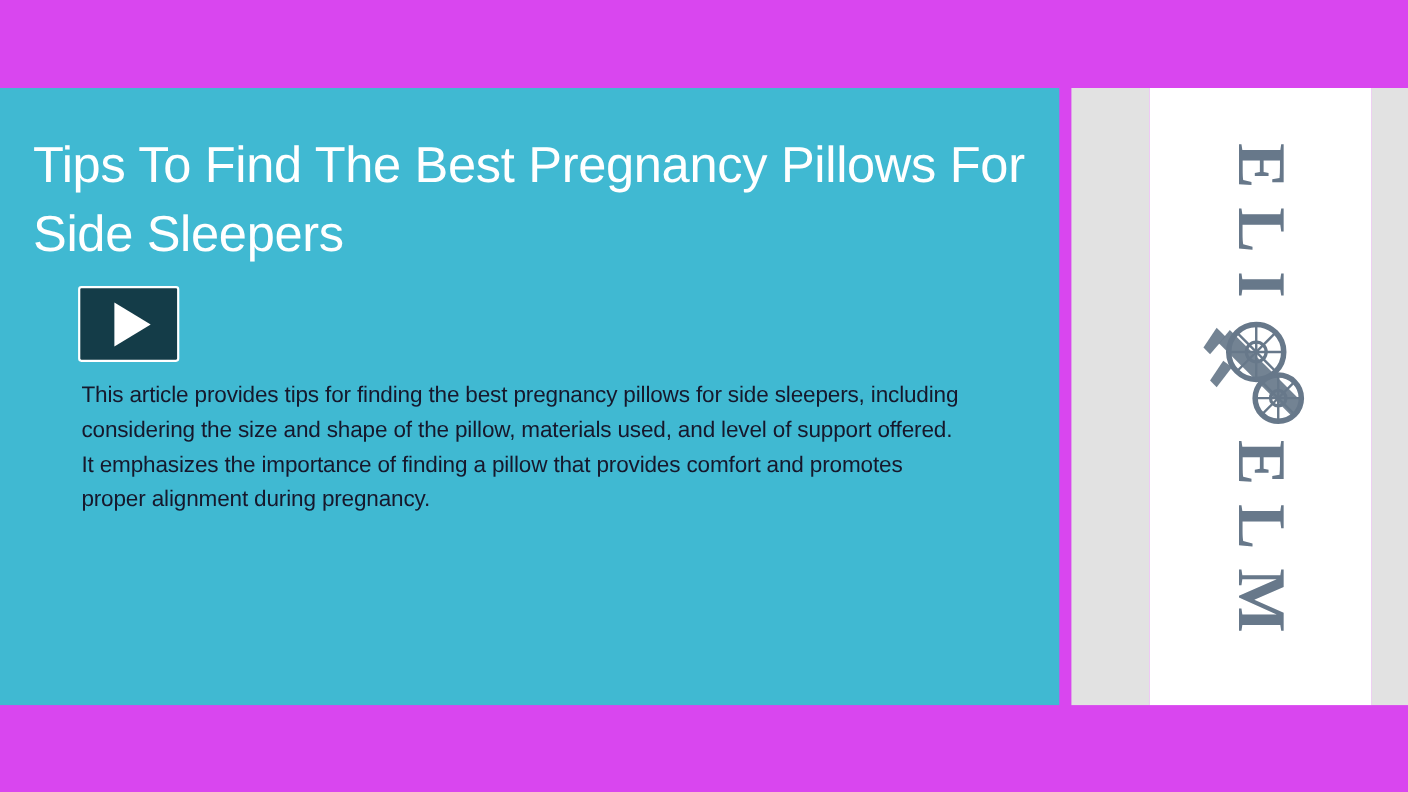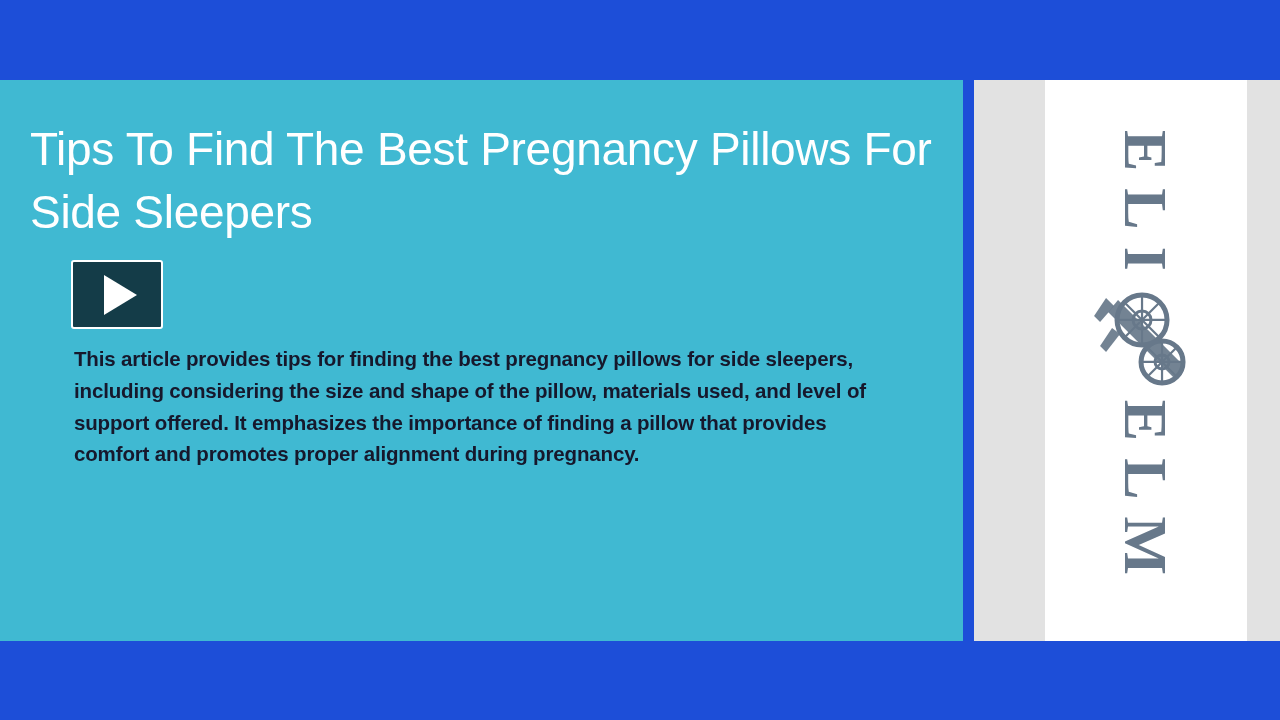--- a/index.html
+++ b/index.html
@@ -12,21 +12,21 @@
     width: 1280px;
     height: 720px;
     position: relative;
     overflow: hidden;
     font-family: "Liberation Sans", sans-serif;
   }
 
   #slide-root {
     position: absolute;
     inset: 0;
-    background: #1d4ed8;
+    background: #d946ef;
   }
 
   
   .teal-panel {
     position: absolute;
     left: 0;
     top: 80px;
     width: 963px;
     height: 561px;
     background: #40b9d2;
@@ -46,21 +46,21 @@
     white-space: pre-wrap;
   }
 
   .slide-body {
     position: absolute;
     left: 74px;
     top: 263px;
     width: 800px;
     color: #16182c;
     font-family: "Liberation Sans", sans-serif;
-    font-weight: 700;
+    font-weight: 400;
     font-size: 20.5px;
     line-height: 1.55;
     letter-spacing: -0.15px;
   }
 
   
   .play-overlay {
     position: absolute;
     left: 71px;
     top: 180px;

